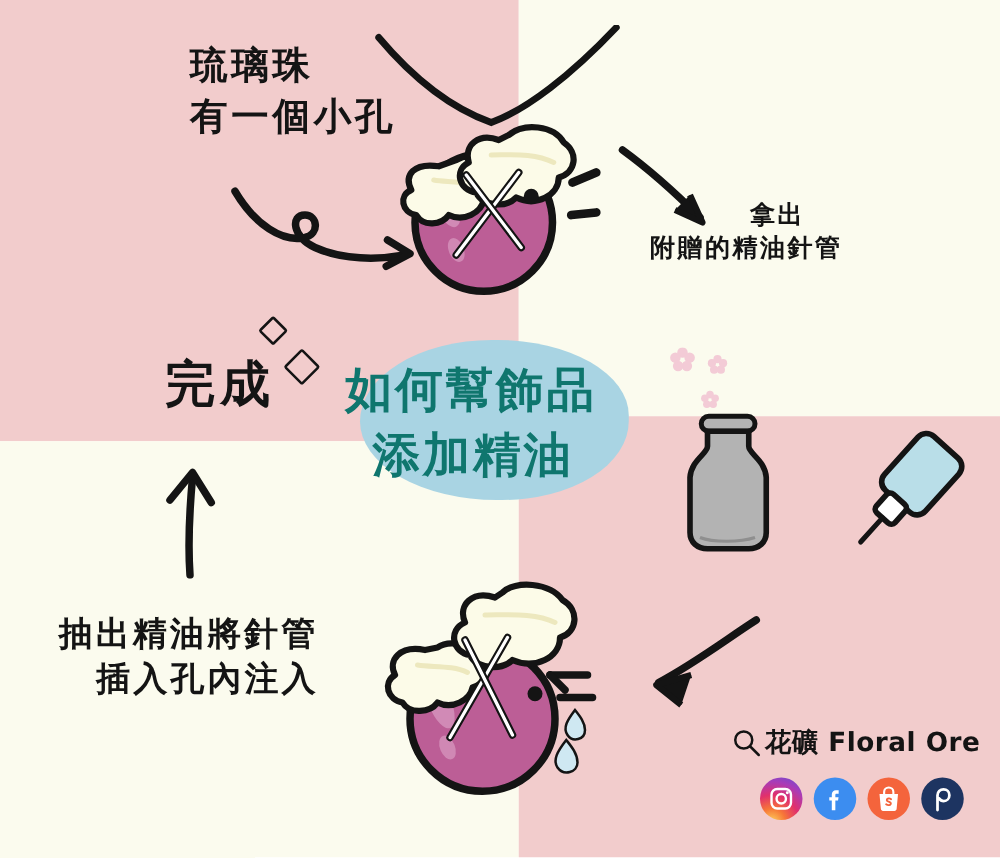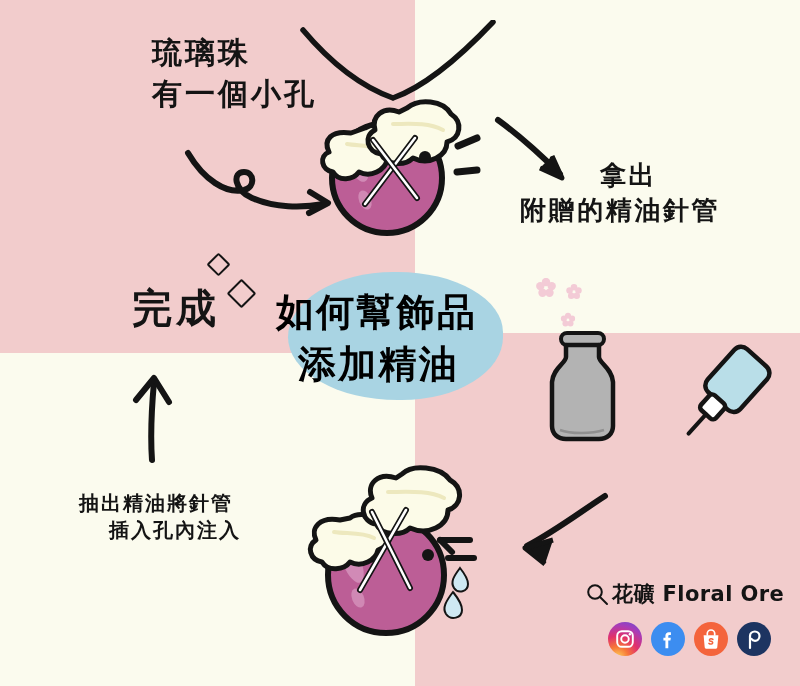--- a/index.html
+++ b/index.html
@@ -41,34 +41,34 @@
     font-family: "DejaVu Sans", "Liberation Sans", sans-serif;
     color: #141414;
     font-weight: 700;
     letter-spacing: 0.10em;
     line-height: 1.35;
     white-space: nowrap;
   }
 
   #t-bead       { left: 152px; top: 33px;  font-size: 30px; }
   #t-bead .l2   { padding-left: 0px; }
-  #t-take       { left: 520px; top: 158px; font-size: 26px; }
+  #t-take       { left: 520px; top: 158px; font-size: 20px; }
   #t-take .l1   { padding-left: 80px; }
   #t-done       { left: 104px; top: 281px; font-size: 40px; margin-left: 28px; }
-  #t-inject     { left: 47px;  top: 490px; font-size: 20px; margin-left: 32px; }
+  #t-inject     { left: 47px;  top: 490px; font-size: 27px; }
   #t-inject .l2 { padding-left: 30px; }
 
   #t-title {
     position: absolute;
     left: 276px;
     top: 286px;
     font-family: "DejaVu Sans", "Liberation Sans", sans-serif;
     font-weight: 700;
     font-size: 38px;
-    color: #000000;
+    color: #0f766e;
     letter-spacing: 0.06em;
     line-height: 1.38;
     white-space: nowrap;
   }
   #t-title .l2 { padding-left: 22px; }
 
   
   .sparkle {
     position: absolute;
     border: 2.5px solid #141414;

